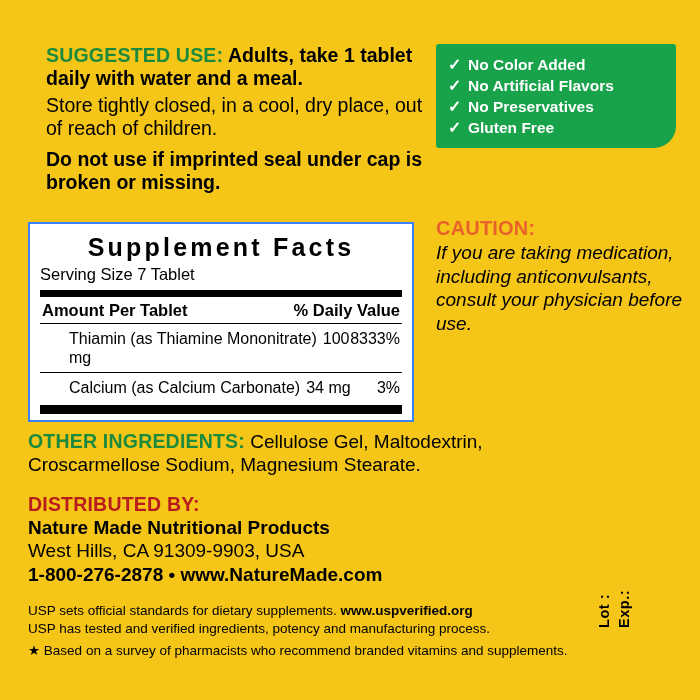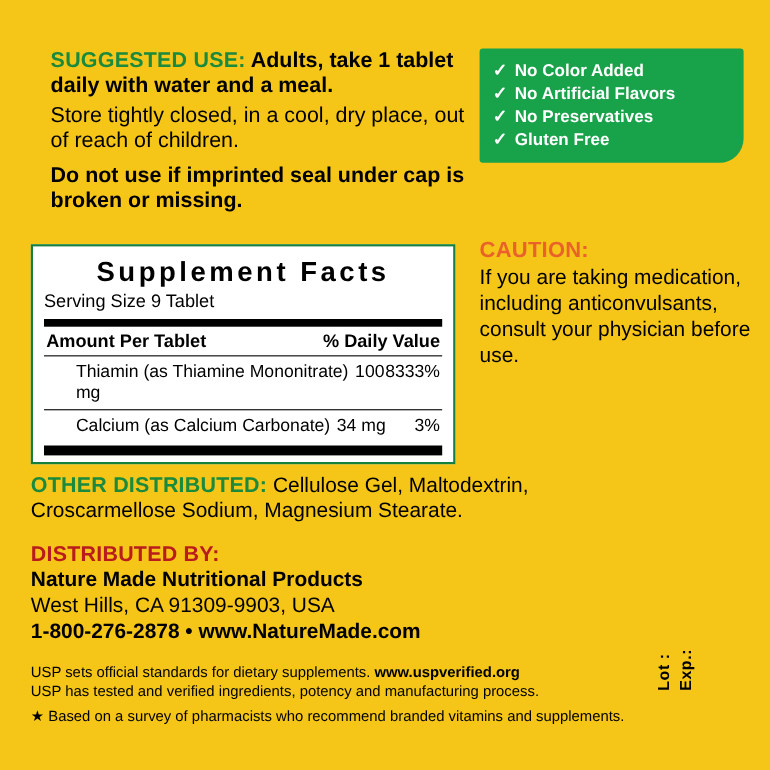--- a/index.html
+++ b/index.html
@@ -81,21 +81,21 @@
     text-align: right;
   }
 
   
   .sf-panel {
     position: absolute;
     left: 28px;
     top: 222px;
     width: 386px;
     background: #FFFFFF;
-    border: 2px solid #15803d;
+    border: 2px solid #3b82f6;
     box-sizing: border-box;
     padding: 8px 10px 6px 10px;
   }
   .sf-title {
     font-size: 25px;
     font-weight: bold;
     letter-spacing: 3.2px;
     text-align: center;
     line-height: 30px;
   }
@@ -149,20 +149,21 @@
     color: #E8622A;
     font-size: 20px;
     font-weight: bold;
     line-height: 24px;
     letter-spacing: 0.2px;
   }
   .caution-body {
     font-size: 19px;
     line-height: 23.5px;
     margin-top: 1px;
+    font-style: italic;
   }
 
   
   .other-ing {
     position: absolute;
     left: 28px;
     top: 430px;
     width: 510px;
     font-size: 19px;
     line-height: 23px;
@@ -267,21 +268,21 @@
       <span class="claim-label">No Preservatives</span>
     </div>
     <div class="claim-row">
       <span class="claim-check">✓</span>
       <span class="claim-label">Gluten Free</span>
     </div>
   </div>
 
   <div class="sf-panel">
     <div class="sf-title">Supplement Facts</div>
-    <div class="sf-serving">Serving Size 9 Tablet</div>
+    <div class="sf-serving">Serving Size 7 Tablet</div>
     <div class="rule-thick"></div>
     <div class="sf-head-row">
       <span>Amount Per Tablet</span>
       <span>% Daily Value</span>
     </div>
     <div class="rule-thin"></div>
     <div class="sf-row">
       <span><span>Thiamin (as Thiamine Mononitrate)</span><span class="amt">100 mg</span></span>
       <span class="dv">8333%</span>
     </div>
@@ -292,21 +293,21 @@
     </div>
     <div class="rule-bottom"></div>
   </div>
 
   <div class="caution">
     <div class="caution-title">CAUTION:</div>
     <div class="caution-body">If you are taking medication, including anticonvulsants, consult your physician before use.</div>
   </div>
 
   <div class="other-ing">
-    <span class="oi-title">OTHER DISTRIBUTED:</span><span> Cellulose Gel, Maltodextrin, Croscarmellose Sodium, Magnesium Stearate.</span>
+    <span class="oi-title">OTHER INGREDIENTS:</span><span> Cellulose Gel, Maltodextrin, Croscarmellose Sodium, Magnesium Stearate.</span>
   </div>
 
   <div class="dist">
     <div class="dist-title">DISTRIBUTED BY:</div>
     <div class="dist-l1">Nature Made Nutritional Products</div>
     <div class="dist-l2">West Hills, CA 91309-9903, USA</div>
     <div class="dist-l3">1-800-276-2878 • www.NatureMade.com</div>
   </div>
 
   <div class="fineprint">

